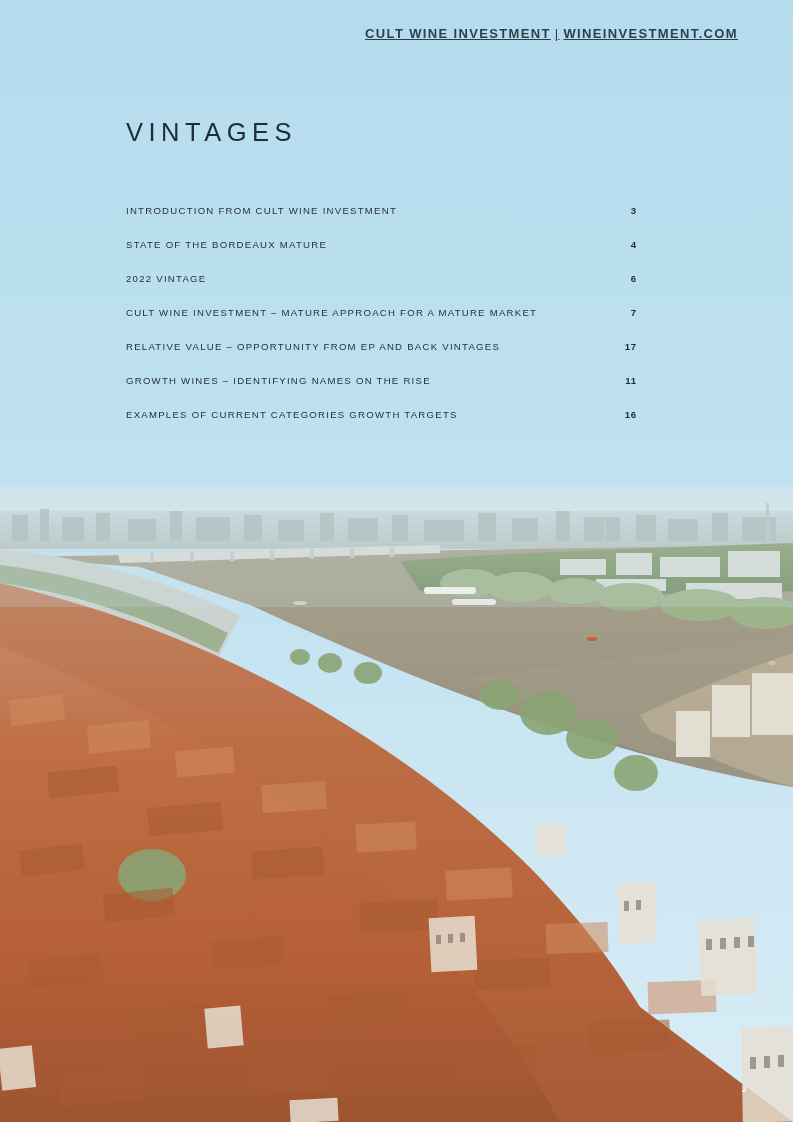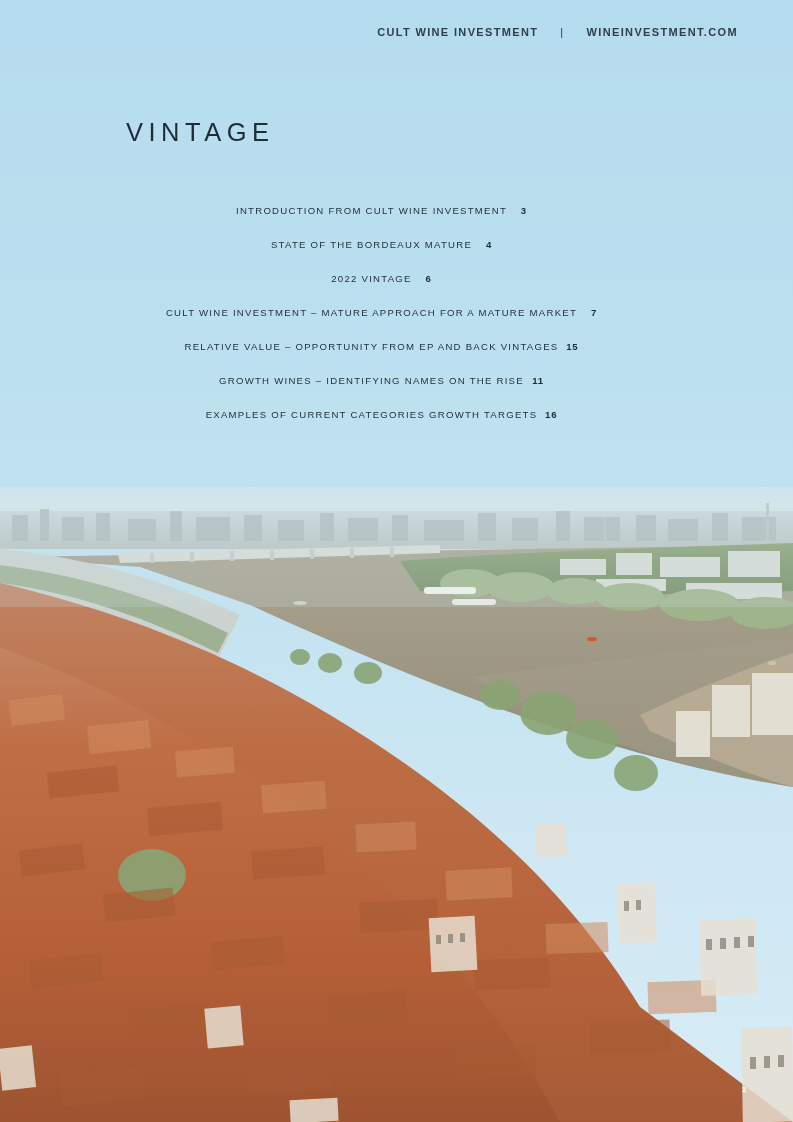--- a/index.html
+++ b/index.html
@@ -19,25 +19,26 @@
     overflow: hidden;
   }
 
   
   .header {
     position: absolute;
     top: 26px;
     right: 55px;
     display: flex;
     align-items: center;
-    gap: 22px;
-    font-size: 11px;
+    gap: 4px;
+    font-size: 13px;
     letter-spacing: 1.35px;
     color: #2d3f4a;
     font-weight: 700;
+    text-decoration: underline;
   }
   .header .sep { font-weight: 400; color: #2d3f4a; }
 
   
   .contents-title {
     position: absolute;
     top: 118px;
     left: 126px;
     font-size: 25.5px;
     letter-spacing: 5.5px;
@@ -48,21 +49,21 @@
   
   .toc {
     position: absolute;
     top: 205px;
     left: 126px;
     width: 511px;
   }
   .toc-row {
     display: flex;
     align-items: baseline;
-    justify-content: center;
+    justify-content: space-between;
     height: 34px;
   }
   .toc-row .label {
     font-size: 9.6px;
     letter-spacing: 1.25px;
     color: #1f2d36;
     white-space: nowrap;
   }
   .toc-row .page-num {
     font-size: 9.6px;
@@ -99,42 +100,42 @@
 <body>
 
 <div class="page">
 
   <div class="header">
     <span>CULT WINE INVESTMENT</span>
     <span class="sep">|</span>
     <span>WINEINVESTMENT.COM</span>
   </div>
 
-  <div class="contents-title">VINTAGE</div>
+  <div class="contents-title">VINTAGES</div>
 
   <div class="toc">
     <div class="toc-row">
       <span class="label">INTRODUCTION FROM CULT WINE INVESTMENT</span>
       <span class="page-num">3</span>
     </div>
     <div class="toc-row">
       <span class="label">STATE OF THE BORDEAUX MATURE</span>
       <span class="page-num">4</span>
     </div>
     <div class="toc-row">
       <span class="label">2022 VINTAGE</span>
       <span class="page-num">6</span>
     </div>
     <div class="toc-row">
       <span class="label">CULT WINE INVESTMENT – MATURE APPROACH FOR A MATURE MARKET</span>
       <span class="page-num">7</span>
     </div>
     <div class="toc-row">
       <span class="label">RELATIVE VALUE – OPPORTUNITY FROM EP AND BACK VINTAGES</span>
-      <span class="page-num">15</span>
+      <span class="page-num">17</span>
     </div>
     <div class="toc-row">
       <span class="label">GROWTH WINES – IDENTIFYING NAMES ON THE RISE</span>
       <span class="page-num">11</span>
     </div>
     <div class="toc-row">
       <span class="label">EXAMPLES OF CURRENT CATEGORIES GROWTH TARGETS</span>
       <span class="page-num">16</span>
     </div>
   </div>

